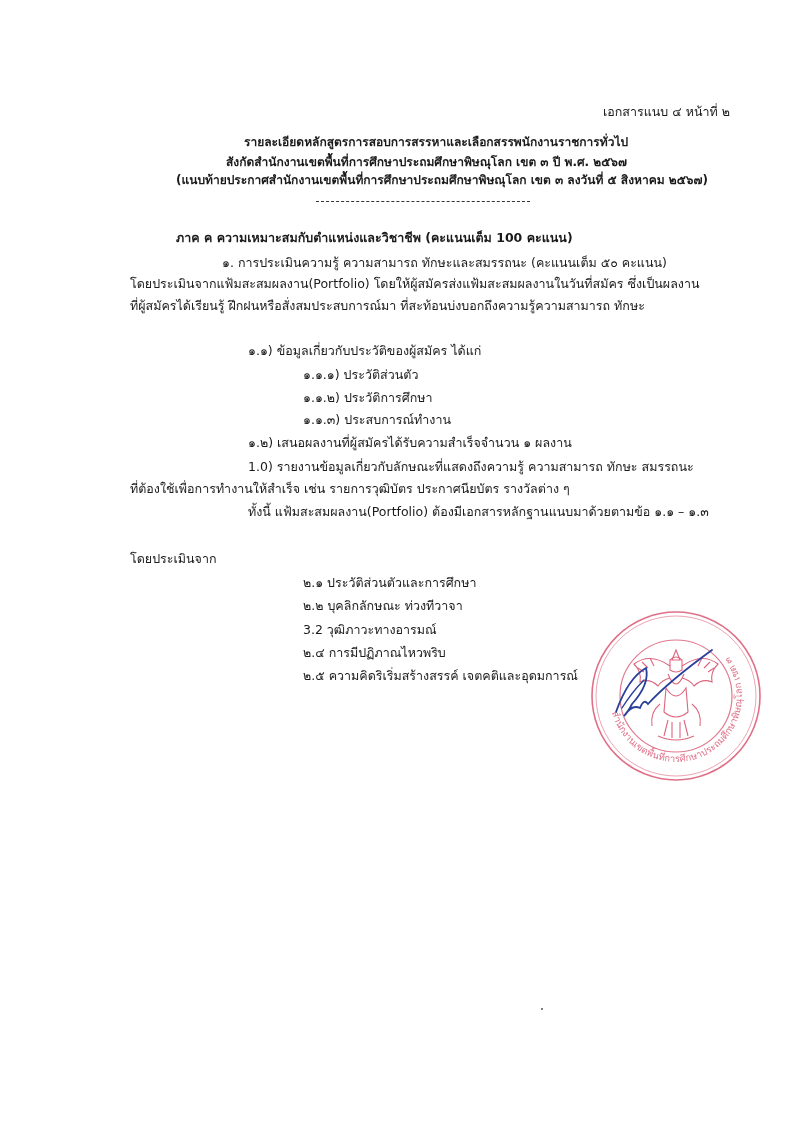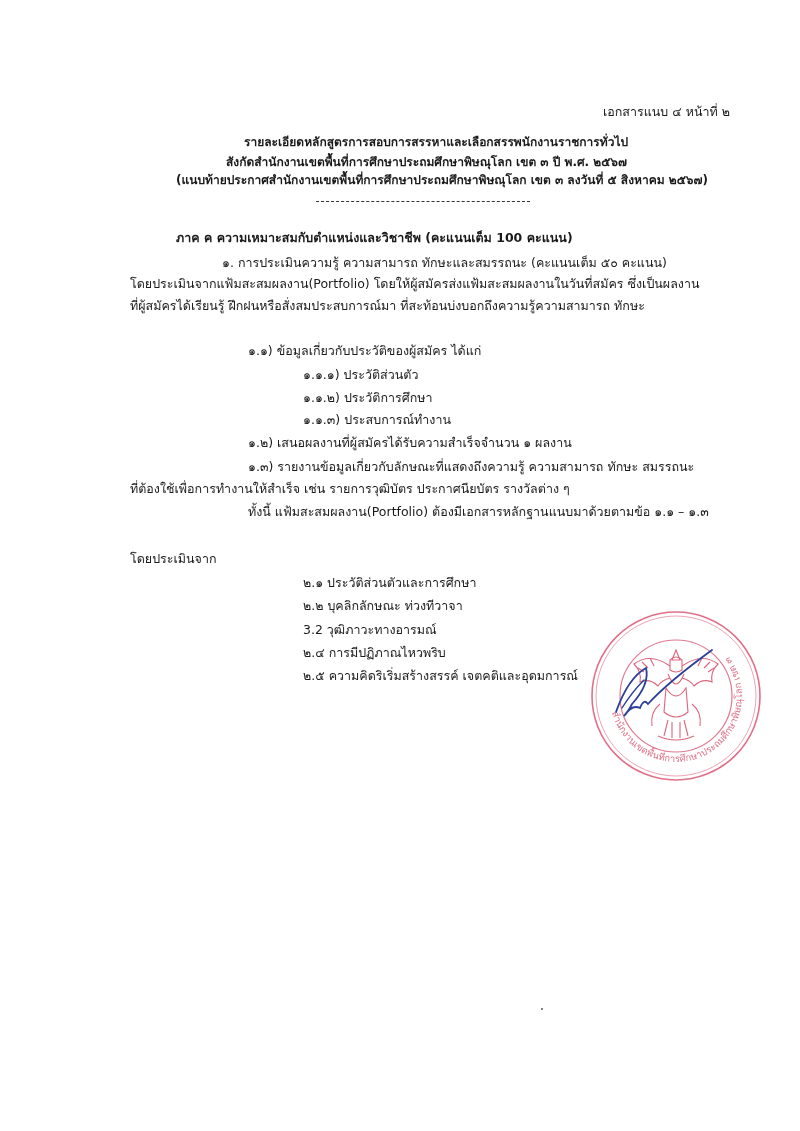--- a/index.html
+++ b/index.html
@@ -82,21 +82,21 @@
   <div class="line" style="left:130px; top:298px;">ที่ผู้สมัครได้เรียนรู้  ฝึกฝนหรือสั่งสมประสบการณ์มา   ที่สะท้อนบ่งบอกถึงความรู้ความสามารถ  ทักษะ</div>
 
   <div class="line" style="left:248px; top:343px;">๑.๑) ข้อมูลเกี่ยวกับประวัติของผู้สมัคร  ได้แก่</div>
 
   <div class="line" style="left:303px; top:367px;">๑.๑.๑)  ประวัติส่วนตัว</div>
   <div class="line" style="left:303px; top:390px;">๑.๑.๒)  ประวัติการศึกษา</div>
   <div class="line" style="left:303px; top:412px;">๑.๑.๓)  ประสบการณ์ทำงาน</div>
 
   <div class="line" style="left:248px; top:435px;">๑.๒)  เสนอผลงานที่ผู้สมัครได้รับความสำเร็จจำนวน   ๑  ผลงาน</div>
 
-  <div class="line" style="left:248px; top:459px;">๑.๓)  รายงานข้อมูลเกี่ยวกับลักษณะที่แสดงถึงความรู้  ความสามารถ  ทักษะ  สมรรถนะ</div>
+  <div class="line" style="left:248px; top:459px;">1.0)  รายงานข้อมูลเกี่ยวกับลักษณะที่แสดงถึงความรู้  ความสามารถ  ทักษะ  สมรรถนะ</div>
   <div class="line" style="left:130px; top:481px;">ที่ต้องใช้เพื่อการทำงานให้สำเร็จ  เช่น  รายการวุฒิบัตร  ประกาศนียบัตร  รางวัลต่าง ๆ</div>
 
   <div class="line" style="left:248px; top:504px;">ทั้งนี้  แฟ้มสะสมผลงาน(Portfolio)  ต้องมีเอกสารหลักฐานแนบมาด้วยตามข้อ ๑.๑ – ๑.๓</div>
 
   <div class="line" style="left:130px; top:551px;">โดยประเมินจาก</div>
 
   <div class="line" style="left:303px; top:575px;">๒.๑  ประวัติส่วนตัวและการศึกษา</div>
   <div class="line" style="left:303px; top:598px;">๒.๒  บุคลิกลักษณะ  ท่วงทีวาจา</div>
   <div class="line" style="left:303px; top:622px;">3.2  วุฒิภาวะทางอารมณ์</div>
   <div class="line" style="left:303px; top:645px;">๒.๔  การมีปฏิภาณไหวพริบ</div>

